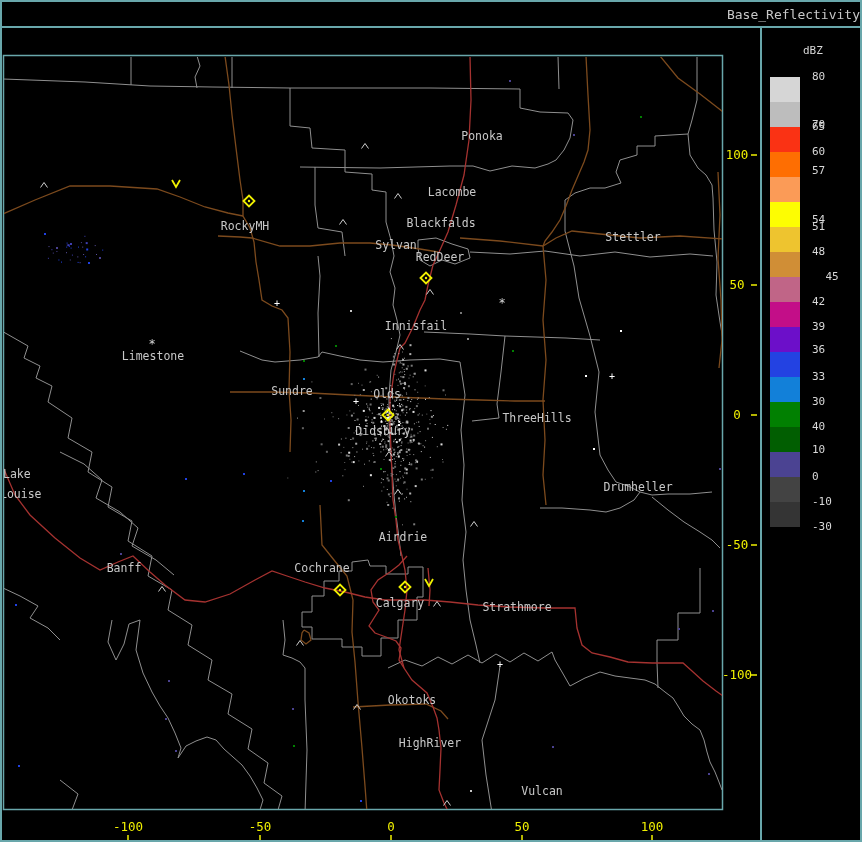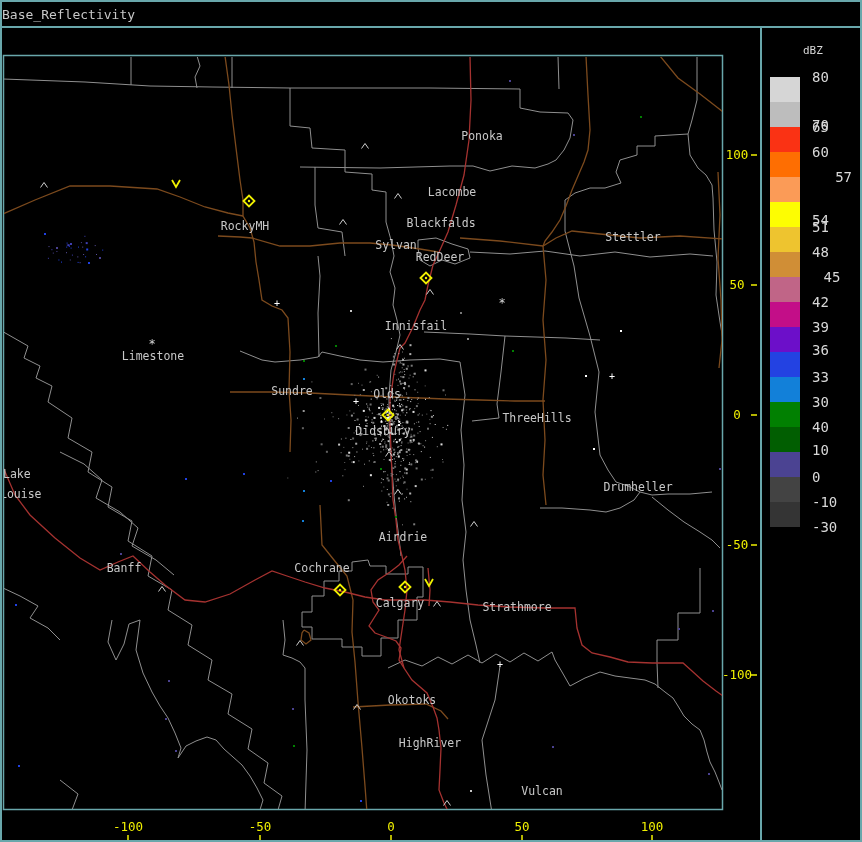--- a/index.html
+++ b/index.html
@@ -1,28 +1,28 @@
 <!DOCTYPE html>
 <html><head>
 <meta charset="utf-8">
 <style>
   html,body{margin:0;padding:0;background:#000;}
   body{width:862px;height:842px;position:relative;overflow:hidden;
        font-family:"DejaVu Sans Mono","Liberation Mono",monospace;}
   .frame{position:absolute;inset:0;border:2px solid #69a7ab;box-sizing:border-box;pointer-events:none;z-index:50;}
   .titlebar{position:absolute;left:2px;top:2px;width:858px;height:24px;background:#000;
-            border-bottom:2px solid #69a7ab;display:flex;align-items:center;justify-content:flex-start;
+            border-bottom:2px solid #69a7ab;display:flex;align-items:center;justify-content:flex-end;
             box-sizing:content-box;z-index:40;}
   .titlebar span{color:#c8c8c8;font-size:13px;letter-spacing:0px;}
   #scene{position:absolute;left:0;top:0;z-index:10;}
   .legend{position:absolute;left:760px;top:28px;width:100px;height:812px;background:#000;
           border-left:2px solid #69a7ab;box-sizing:border-box;z-index:30;}
   .legend .unit{position:absolute;left:41px;top:16px;color:#d8d8d8;font-size:11px;}
   .legend .swatch{position:absolute;left:8px;width:30px;height:25px;}
-  .legend .lab{position:absolute;left:50px;width:40px;color:#d8d8d8;font-size:14px;line-height:12px;}
+  .legend .lab{position:absolute;left:50px;width:40px;color:#d8d8d8;font-size:11px;line-height:12px;}
   text{font-family:"DejaVu Sans Mono","Liberation Mono",monospace;}
 </style>
 </head>
 <body>
 
 <div class="frame"></div>
 
 <div class="titlebar">
   <span>Base_Reflectivity</span>
 </div>
@@ -797,21 +797,21 @@
       <div class="swatch" style="top: 349px; background: rgb(18, 128, 217);"></div>
       <div class="swatch" style="top: 374px; background: rgb(1, 128, 1);"></div>
       <div class="swatch" style="top: 399px; background: rgb(1, 94, 1);"></div>
       <div class="swatch" style="top: 424px; background: rgb(75, 67, 146);"></div>
       <div class="swatch" style="top: 449px; background: rgb(67, 67, 67);"></div>
       <div class="swatch" style="top: 474px; background: rgb(52, 52, 52);"></div>
       <div class="lab" style="top: 43px;">80</div>
       <div class="lab" style="top: 68px; margin-top: 23px;">70</div>
       <div class="lab" style="top: 93px;">65</div>
       <div class="lab" style="top: 118px;">60</div>
-      <div class="lab" style="top: 143px; text-align: right;">57</div>
+      <div class="lab" style="top: 137px;">57</div>
       <div class="lab" style="top: 168px; margin-top: 18px;">54</div>
       <div class="lab" style="top: 193px;">51</div>
       <div class="lab" style="top: 218px;">48</div>
       <div class="lab" style="top: 243px; text-align: center;">45</div>
       <div class="lab" style="top: 268px;">42</div>
       <div class="lab" style="top: 293px;">39</div>
       <div class="lab" style="top: 316px;">36</div>
       <div class="lab" style="top: 343px;">33</div>
       <div class="lab" style="top: 368px;">30</div>
       <div class="lab" style="top: 393px;">40</div>

